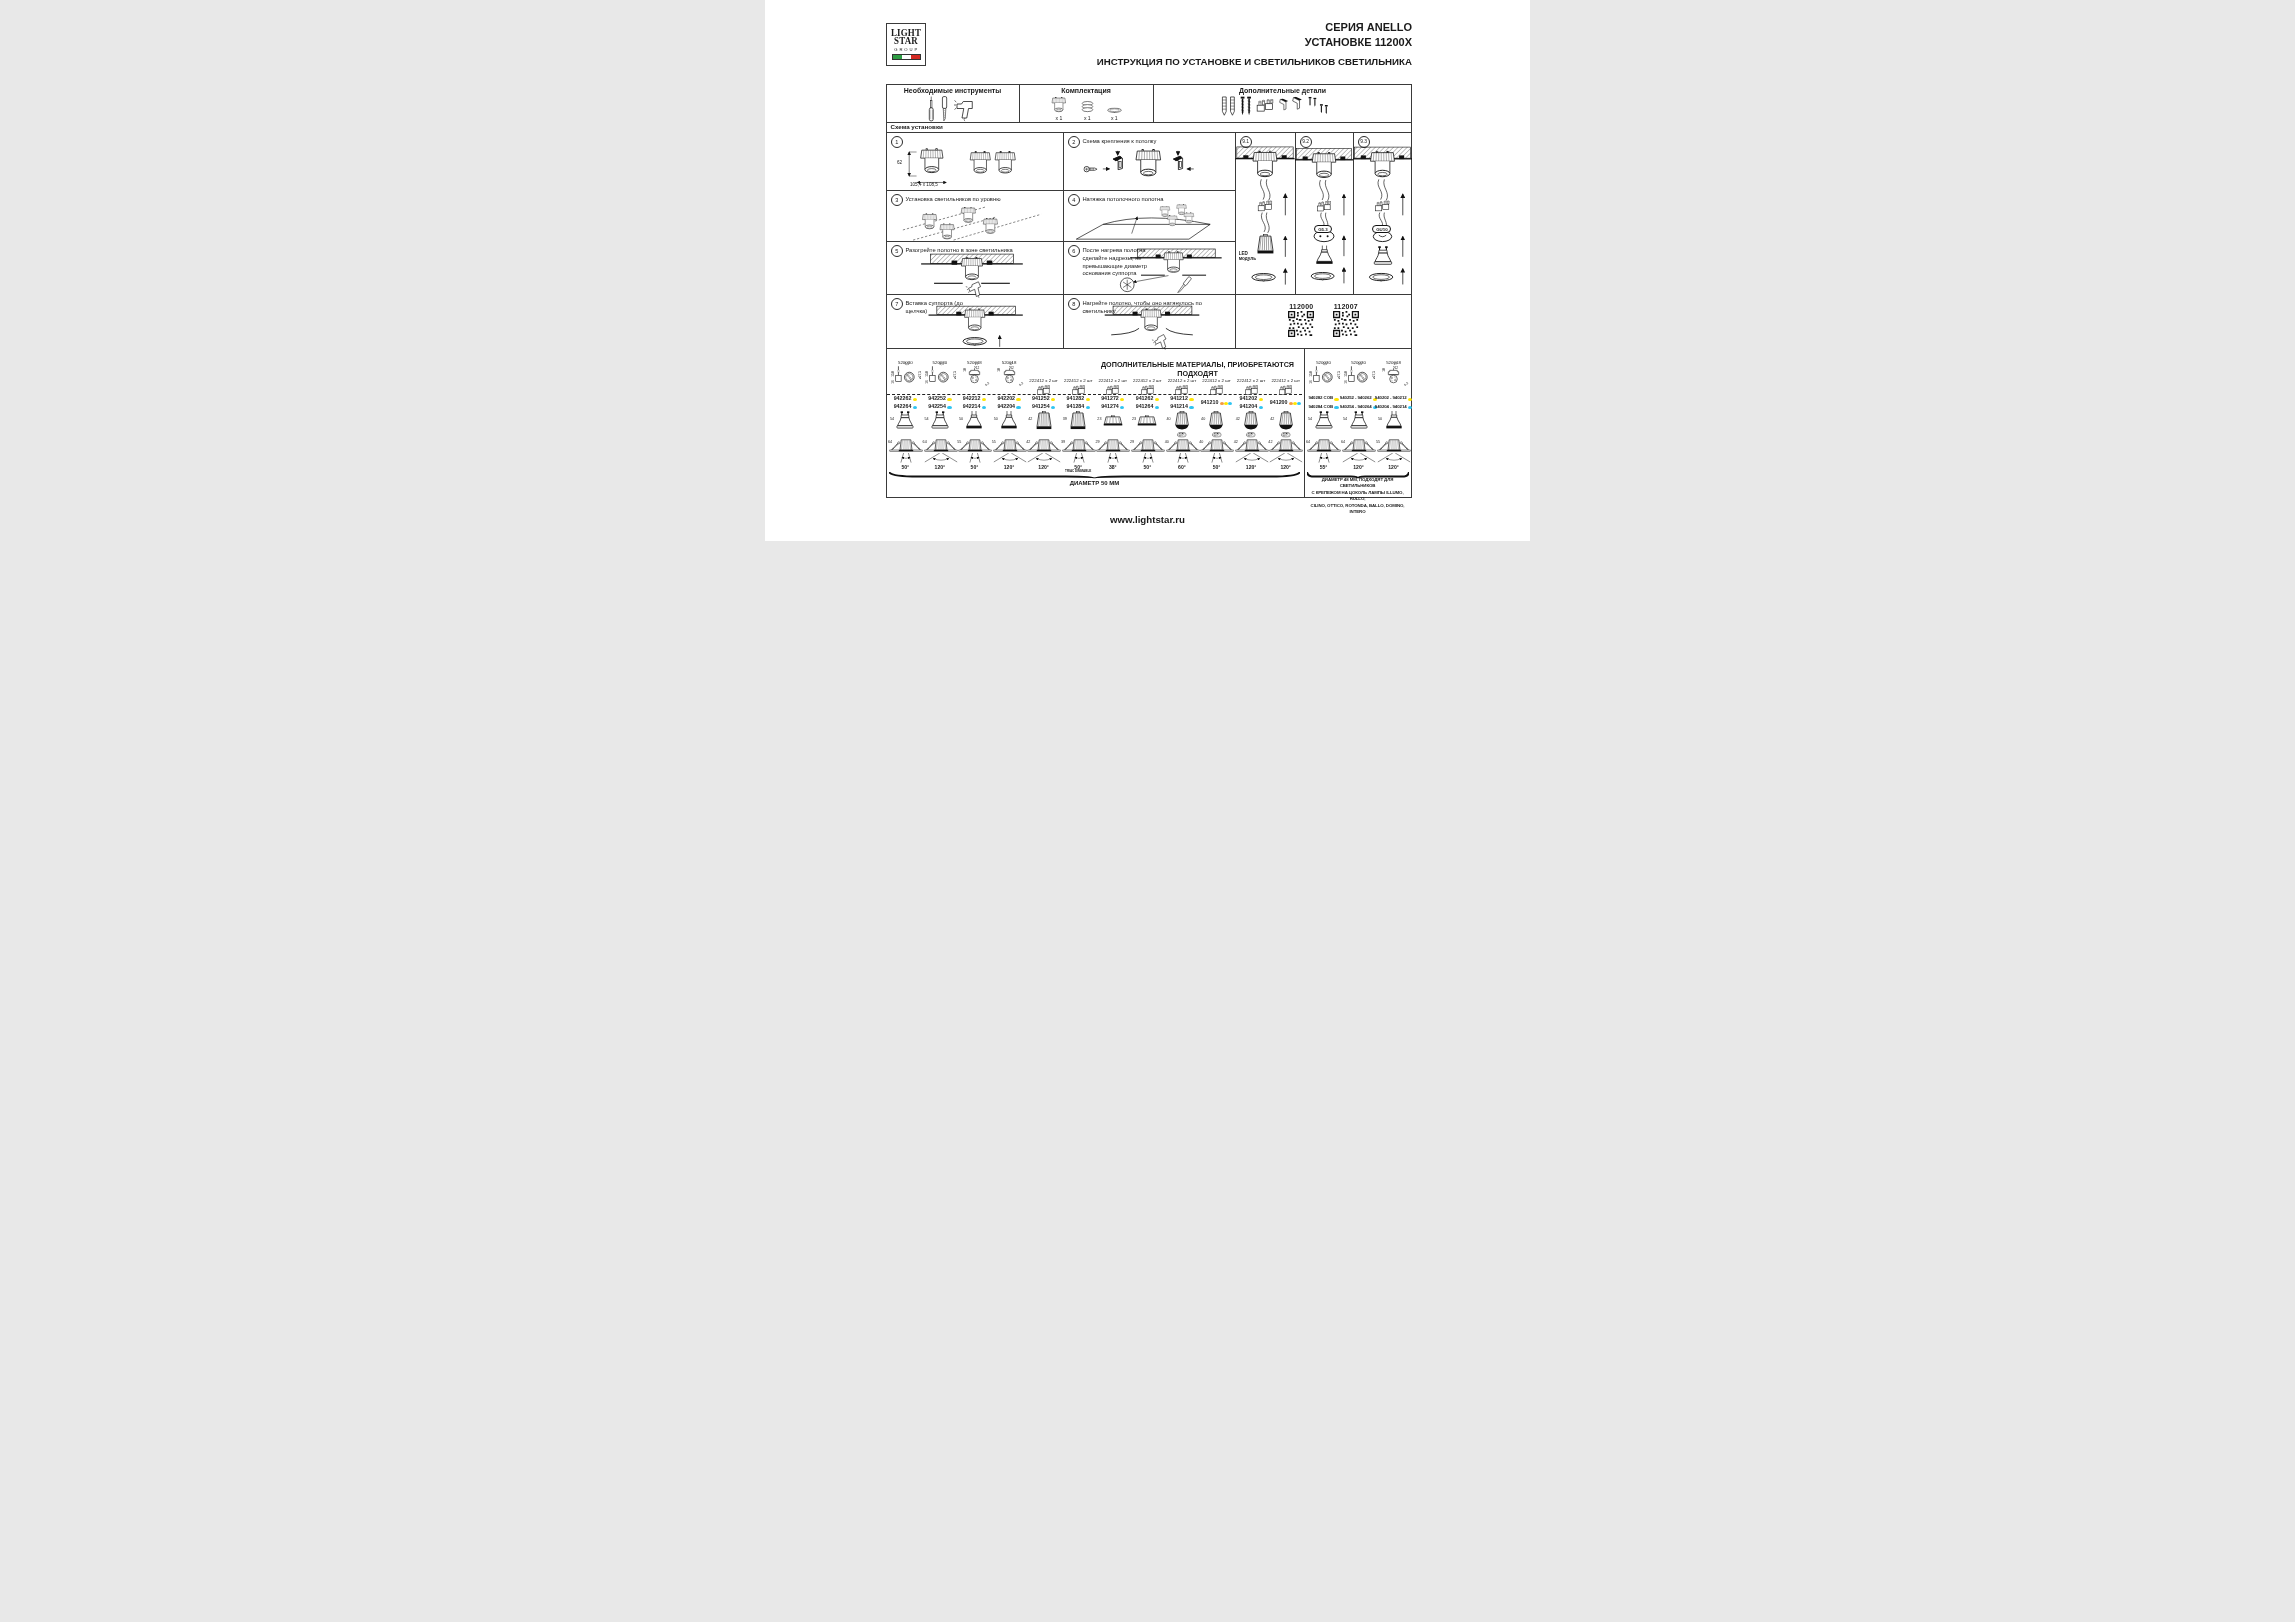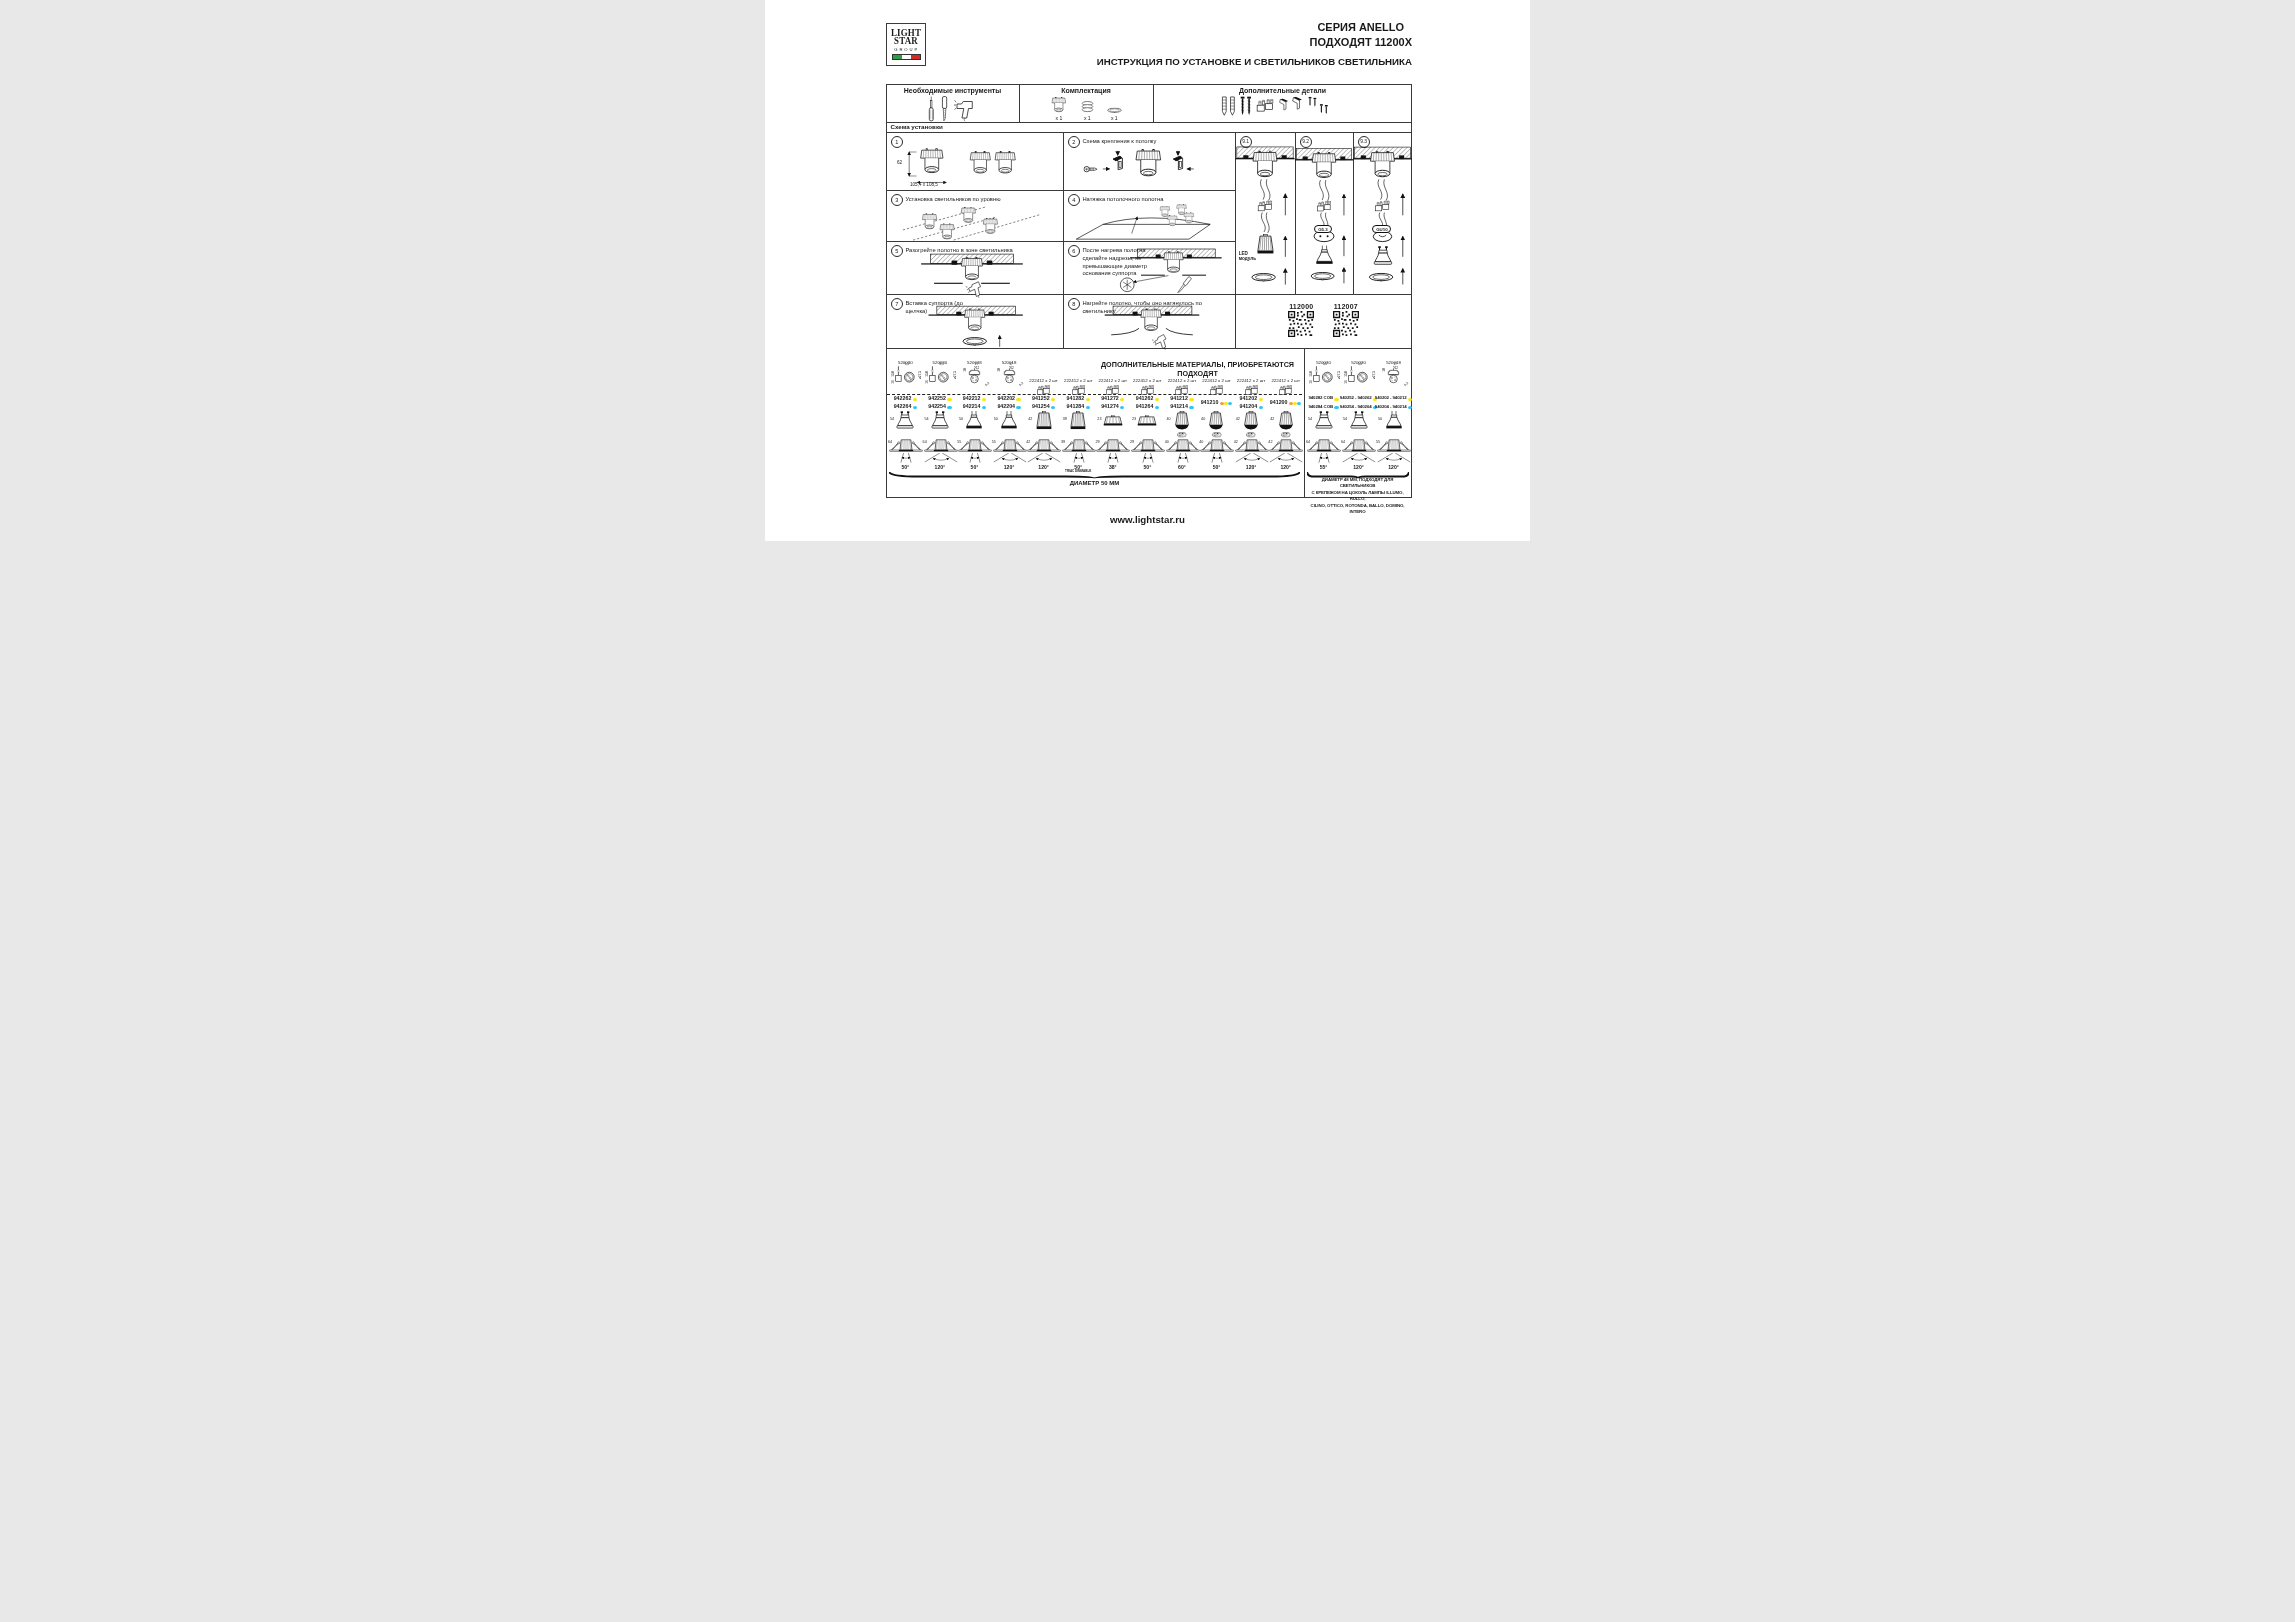--- a/index.html
+++ b/index.html
@@ -7,21 +7,21 @@
   .page{position:relative;width:765px;height:541px;background:#fff;margin:0 auto;overflow:hidden;}
   svg{overflow:visible;}
   .line{position:absolute;background:#3a3a3a;}
   
   .logo-box{position:absolute;left:121px;top:23px;width:40px;height:43px;border:0.9px solid #3a3a3a;text-align:center;box-sizing:border-box;padding-top:4.6px;}
   .logo-word{font-family:"Liberation Serif","DejaVu Serif",serif;font-weight:bold;font-size:9.7px;line-height:0.88;letter-spacing:0.2px;transform:scaleX(0.92);}
   .logo-group{font-size:4.2px;letter-spacing:1.9px;margin-top:1.4px;margin-left:1.4px;}
   .logo-flag{width:27px;height:3.2px;margin:2.3px auto 0;border:0.5px solid #333;display:flex;}
   .logo-flag span{flex:1;}
   
-  .hdr-right{position:absolute;right:118px;top:20.4px;text-align:center;font-weight:bold;font-size:11px;line-height:1.35;}
+  .hdr-right{position:absolute;right:118px;top:20.4px;text-align:right;font-weight:bold;font-size:11px;line-height:1.35;}
   .hdr-instr{position:absolute;right:118px;top:56px;text-align:right;font-weight:bold;font-size:9.7px;}
   
   .frame{position:absolute;left:121px;top:84px;width:526px;height:414px;border:1.2px solid #3a3a3a;box-sizing:border-box;}
   .cell-title{font-weight:bold;font-size:7px;text-align:center;margin-top:3.2px;}
   .hcell{position:absolute;text-align:center;}
   .icons-row{display:flex;justify-content:center;align-items:flex-end;gap:6.5px;margin-top:1.9px;}
   .kit-row{display:flex;justify-content:center;align-items:flex-end;gap:12px;margin-top:2.8px;}
   .kit-item{display:flex;flex-direction:column;align-items:center;}
   .kit-x{font-size:5.1px;margin-top:1.4px;}
   .scheme-row{position:absolute;left:121px;top:122px;width:526px;height:10.2px;}
@@ -272,21 +272,21 @@
     <div class="logo-group">GROUP</div>
     <div class="logo-flag">
       <span style="background:#2e9e44"></span>
         <span style="background:#fff"></span>
         <span style="background:#d42a23"></span>
     </div>
   </div>
 
   <div class="hdr-right">
     <div>СЕРИЯ ANELLO</div>
-    <div>ПОДХОДЯТ 11200X</div>
+    <div>УСТАНОВКЕ 11200X</div>
   </div>
   <div class="hdr-instr">ИНСТРУКЦИЯ ПО УСТАНОВКЕ И СВЕТИЛЬНИКОВ СВЕТИЛЬНИКА</div>
 
   <div class="frame"></div>
   <div class="line" style="left:121px;top:122px;width:526px;height:0.9px"></div>
   <div class="line" style="left:121px;top:132px;width:526px;height:1.2px"></div>
   <div class="line" style="left:121px;top:190px;width:349px;height:0.9px"></div>
   <div class="line" style="left:121px;top:241px;width:349px;height:1.2px"></div>
   <div class="line" style="left:121px;top:294px;width:526px;height:1.2px"></div>
   <div class="line" style="left:121px;top:348px;width:526px;height:1.2px"></div>

